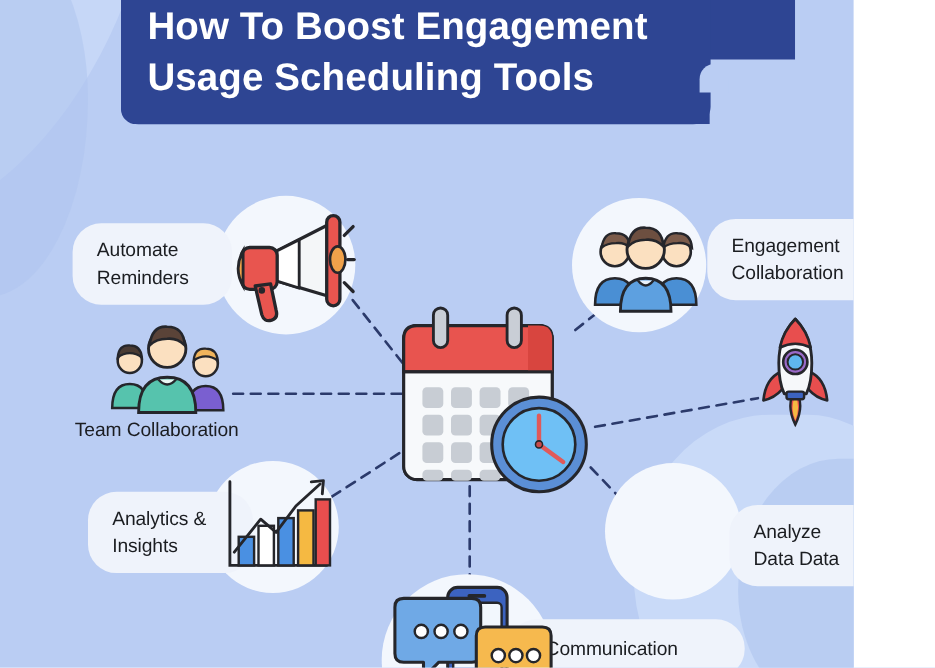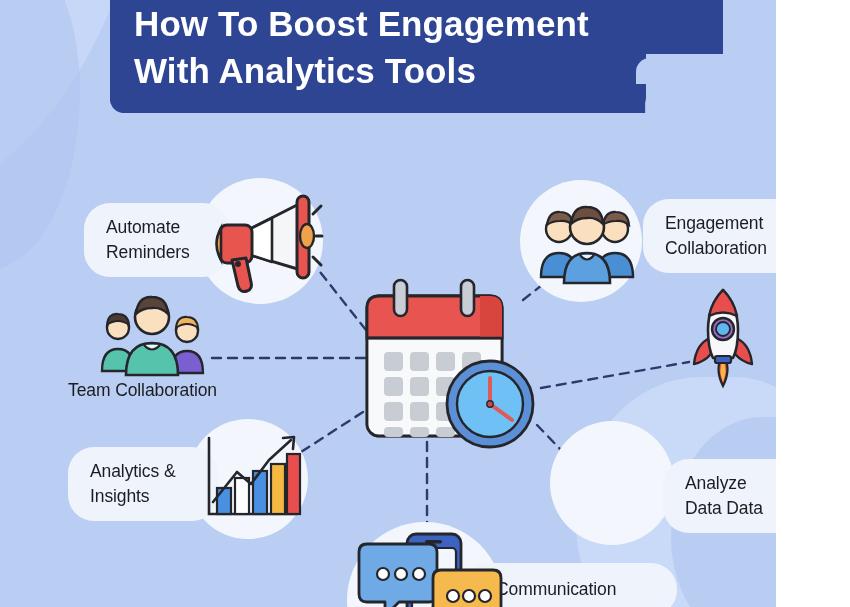--- a/index.html
+++ b/index.html
@@ -129,37 +129,37 @@
   <div class="blob" id="blob-topleft2"></div>
   <div class="blob" id="blob-bottomright"></div>
   <div class="blob" id="blob-bottomright2"></div>
   <div id="dot-decor"></div>
 
   <div id="title-banner"></div>
   <div id="title-banner-round"></div>
   <div id="title-notch-curve"></div>
   <div id="title-text">
     <span class="tline">How To Boost Engagement</span>
-    <span class="tline">With Analytics Tools</span>
+    <span class="tline">Usage Scheduling Tools</span>
   </div>
 
   <svg id="connectors" viewBox="0 0 850 607">
     <g stroke="#2b3a6b" stroke-width="2.4" stroke-dasharray="9 7" fill="none" stroke-linecap="round">
       <path d="M 366 330 L 320 272"></path>
       <path d="M 523 300 L 566 266"></path>
       <path d="M 365 358 L 212 358"></path>
       <path d="M 541 388 L 689 362"></path>
       <path d="M 363 412 L 301 452"></path>
       <path d="M 537 425 L 561 450"></path>
       <path d="M 427 442 L 427 537"></path>
     </g>
   </svg>
 
   <div class="icon-circle" style="left:197px; top:178px; width:126px; height:126px;"></div>
-  <div class="pill" style="left:84px; top:203px; width:145px;">Automate
+  <div class="pill" style="left:66px; top:203px; width:145px;">Automate
 Reminders</div>
   <div class="icon-holder" style="left:200px; top:190px;">
     <svg width="122" height="105" viewBox="0 0 122 105">
 
       <path d="M44 42 L101 13 L101 80 L44 63 Z" fill="#f4f6f8" stroke="#25262b" stroke-width="3" stroke-linejoin="round"></path>
       <path d="M44 42 L72 28 L72 72 L44 63 Z" fill="#ffffff" stroke="#25262b" stroke-width="2.6" stroke-linejoin="round"></path>
 
       <rect x="20" y="35" width="32" height="38" rx="7" fill="#e8554f" stroke="#25262b" stroke-width="3"></rect>
 
       <path d="M21 38 q-9 16 0 32 z" fill="#f0a24a" stroke="#25262b" stroke-width="2.6"></path>
@@ -212,21 +212,21 @@
       <path d="M73 78 q0 -22 16 -22 q16 0 16 22 z" fill="#7a5fd0" stroke="#25262b" stroke-width="2.3"></path>
 
       <circle cx="54" cy="22" r="17" fill="#fbe0c0" stroke="#25262b" stroke-width="2.6"></circle>
       <path d="M38 19 q2 -18 16 -17 q15 0 16 17 q-7 -7 -16 -6 q-10 0 -16 6 z" fill="#5a4338" stroke="#25262b" stroke-width="2.4"></path>
       <path d="M28 80 q0 -32 26 -32 q26 0 26 32 z" fill="#56c3ad" stroke="#25262b" stroke-width="2.6"></path>
       <path d="M46 50 q8 9 16 0" fill="#eaf7f4" stroke="#25262b" stroke-width="2.2"></path>
     </svg>
   </div>
 
   <div class="icon-circle" style="left:188px; top:419px; width:120px; height:120px;"></div>
-  <div class="pill" style="left:68px; top:447px; width:150px;">Analytics &amp;
+  <div class="pill" style="left:80px; top:447px; width:150px;">Analytics &amp;
 Insights</div>
   <div class="icon-holder" style="left:199px; top:434px;">
     <svg width="104" height="92" viewBox="0 0 104 92">
 
       <path d="M10 4 L10 80 L98 80" fill="none" stroke="#25262b" stroke-width="2.6" stroke-linecap="round"></path>
 
       <rect x="18" y="54" width="14" height="26" fill="#4a90e2" stroke="#25262b" stroke-width="2.2"></rect>
       <rect x="36" y="44" width="14" height="36" fill="#ffffff" stroke="#25262b" stroke-width="2.2"></rect>
       <rect x="54" y="37" width="14" height="43" fill="#4a90e2" stroke="#25262b" stroke-width="2.2"></rect>
       <rect x="72" y="30" width="14" height="50" fill="#f5b942" stroke="#25262b" stroke-width="2.2"></rect>

